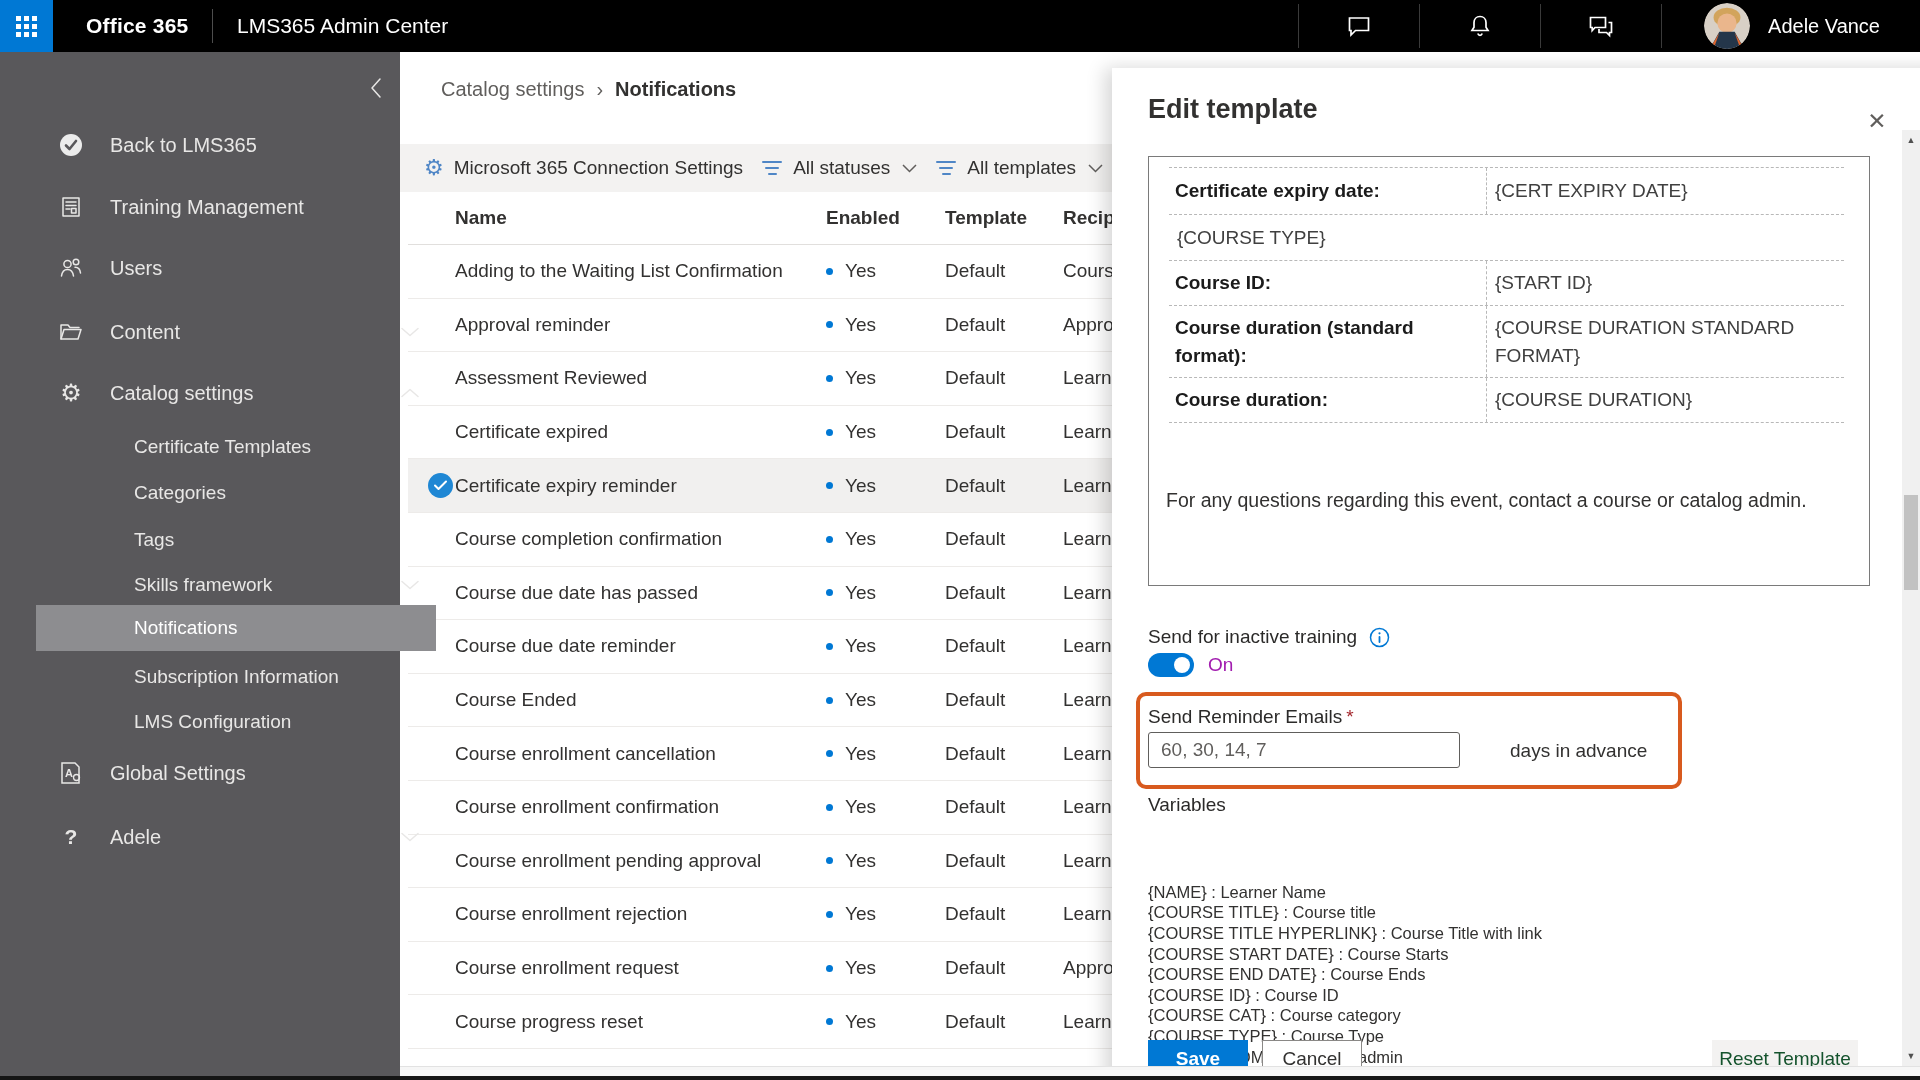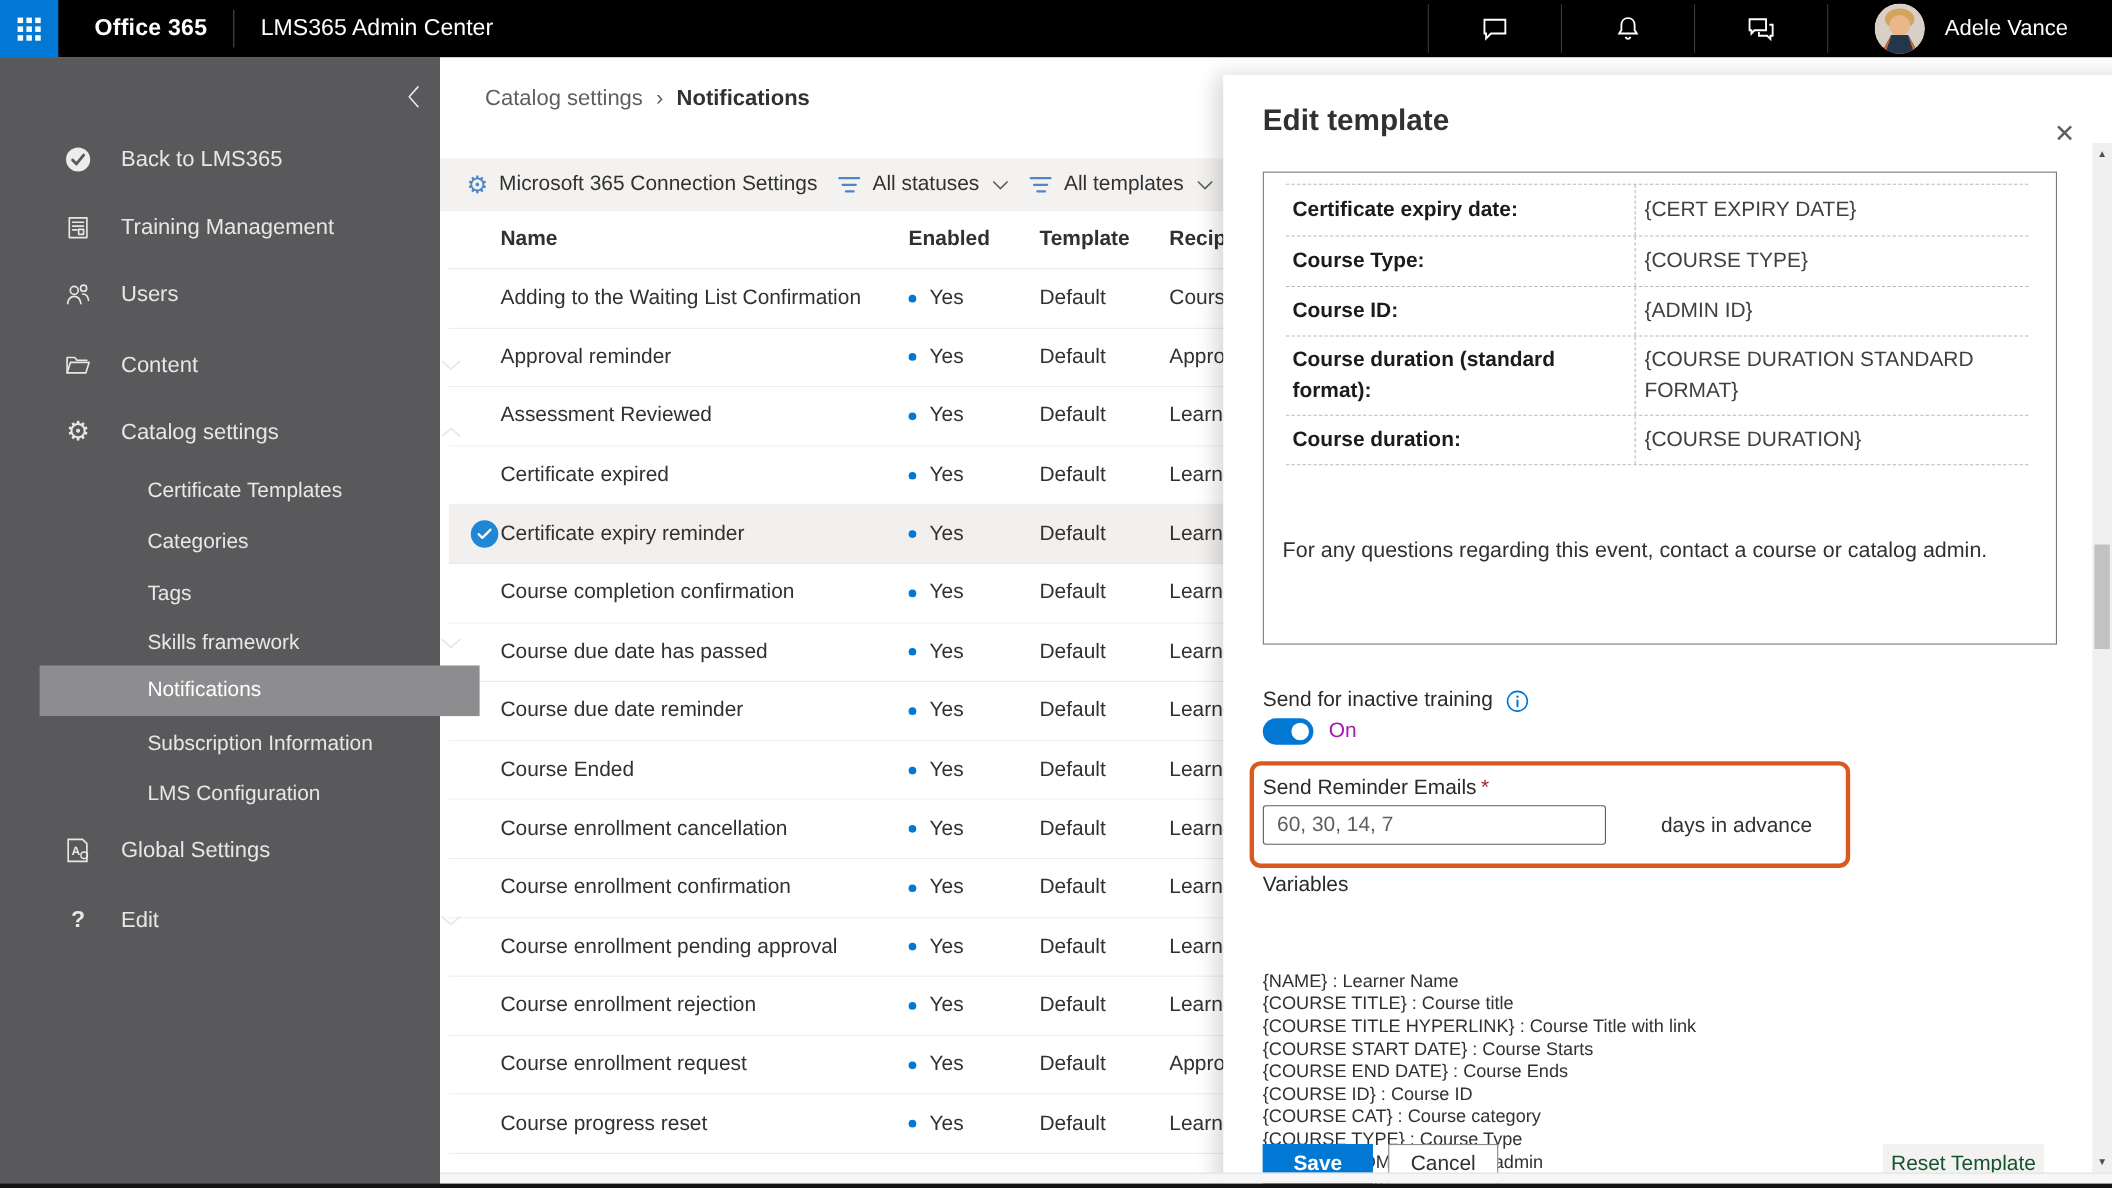--- a/index.html
+++ b/index.html
@@ -271,21 +271,21 @@
           <circle cx="18.5" cy="17.5" r="3" fill="none" stroke="#e8e7e6" stroke-width="1.3"></circle>
         </svg>
     </span>
     <span class="nav-label">Global Settings</span>
   </div>
 
   <div class="nav-item" style="top:763px">
     <span class="nav-ic">
         <span style="font-size:21px;color:#e8e7e6;font-weight:600;">?</span>
       </span>
-    <span class="nav-label">Edit</span>
+    <span class="nav-label">Adele</span>
     <span class="chev">
       <svg class="lineic" width="18" height="10" viewBox="0 0 18 10">
           <polyline points="1,1.5 9,8.5 17,1.5"></polyline>
         </svg>
     </span>
   </div>
 </nav>
 
 <main id="content">
   <div id="breadcrumb">
@@ -548,27 +548,26 @@
 
   <div id="pvbox">
     <div>
 
         <div class="pv-row pv-r1">
           <span class="pv-label">Certificate expiry date:</span>
           <span class="pv-value">{CERT EXPIRY DATE}</span>
         </div>
 
         <div class="pv-row pv-r2">
-          <span class="pv-label">Course Type:</span>
           <span class="pv-value">{COURSE TYPE}</span>
         </div>
 
         <div class="pv-row pv-r3">
           <span class="pv-label">Course ID:</span>
-          <span class="pv-value">{ADMIN ID}</span>
+          <span class="pv-value">{START ID}</span>
         </div>
 
         <div class="pv-row pv-r4">
           <span class="pv-label">Course duration (standard format):</span>
           <span class="pv-value">{COURSE DURATION STANDARD FORMAT}</span>
         </div>
 
         <div class="pv-row pv-r5">
           <span class="pv-label">Course duration:</span>
           <span class="pv-value">{COURSE DURATION}</span>

